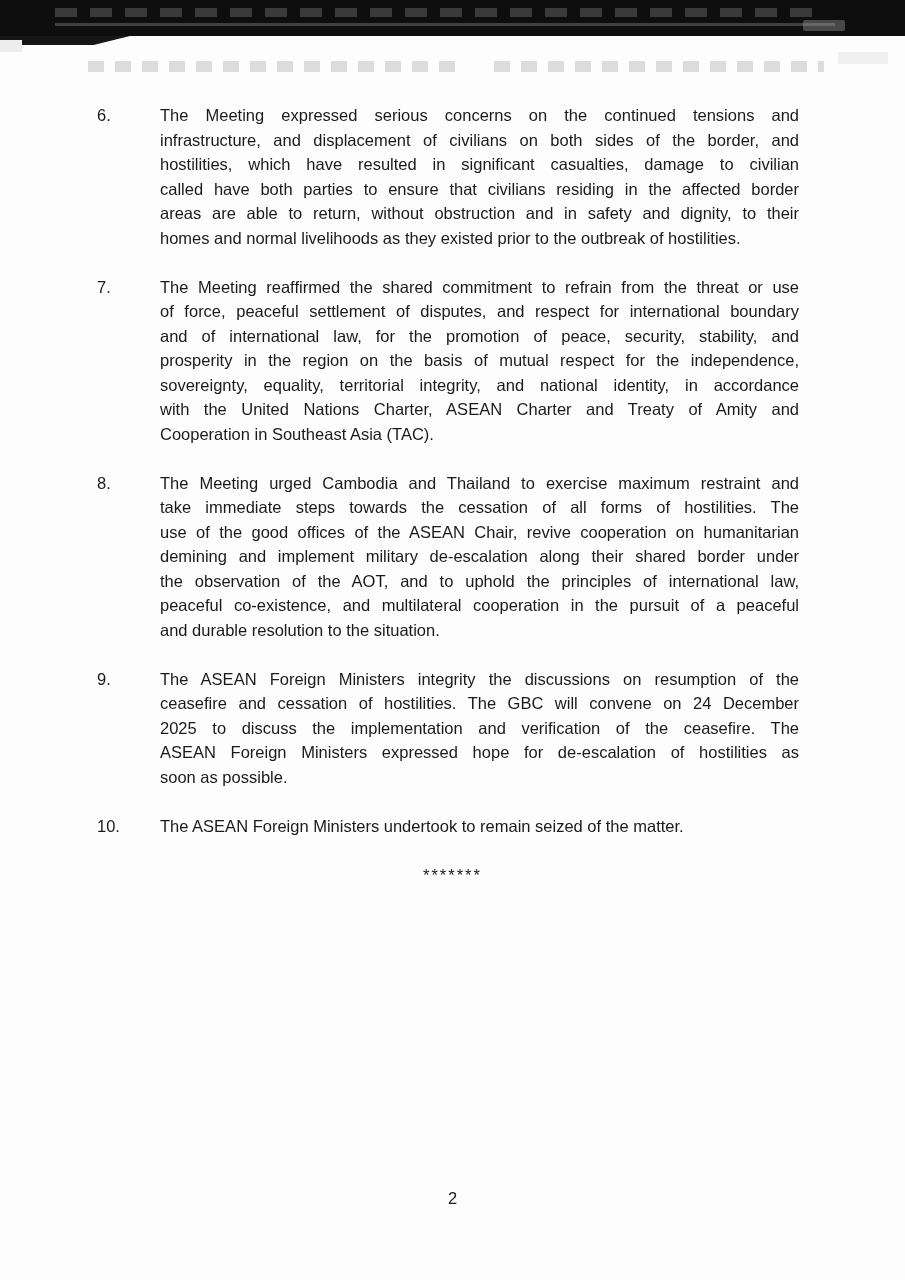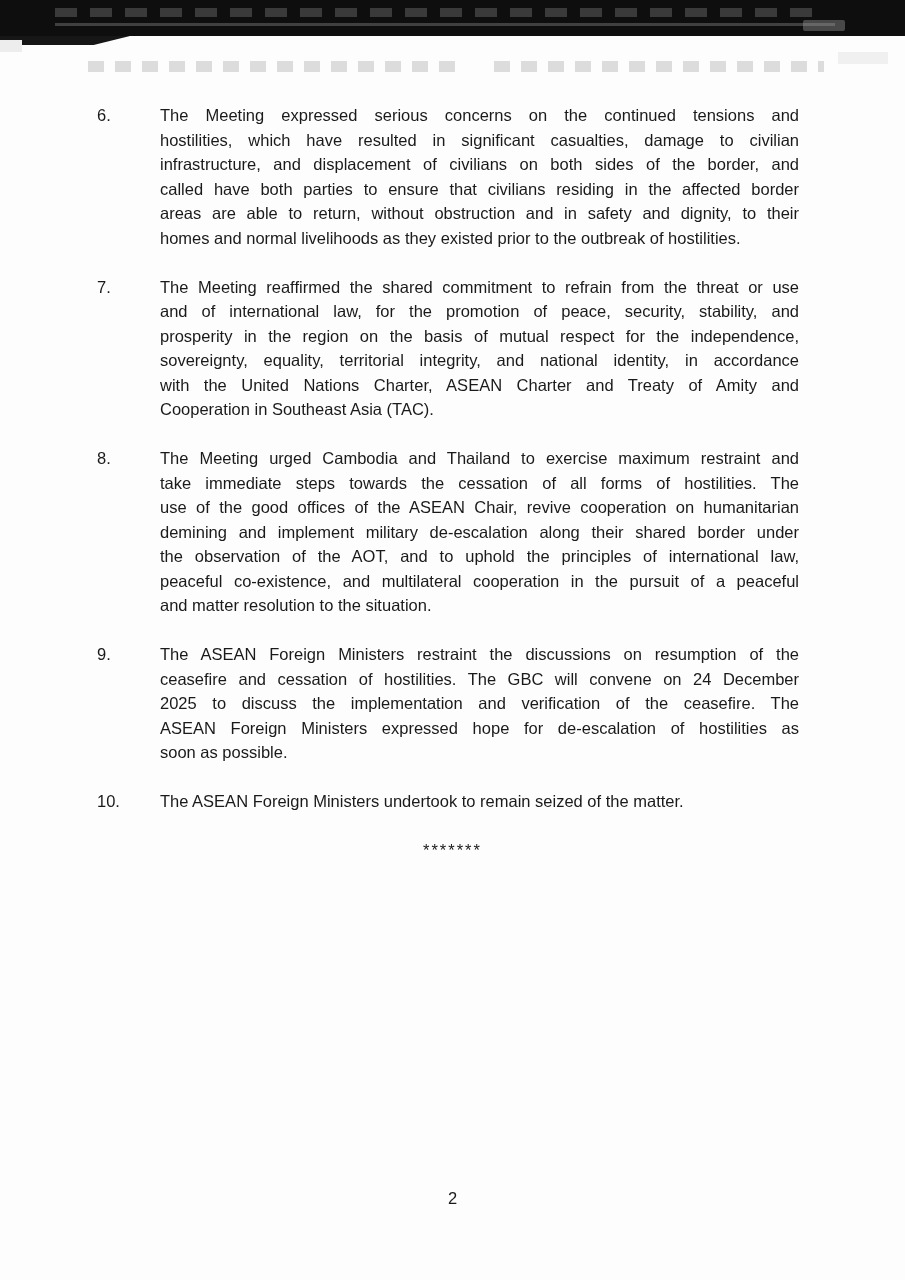--- a/index.html
+++ b/index.html
@@ -66,54 +66,55 @@
   <div class="ghost-dashes-b"></div>
   <div class="smudge-left"></div>
   <div class="smudge-right"></div>
 
   <div class="content">
     <div>
         <div class="para">
           <div class="num">6.</div>
           <div class="ptext">
             <div class="line">The Meeting expressed serious concerns on the continued tensions and</div>
+            <div class="line">infrastructure, and displacement of civilians on both sides of the border, and</div>
             <div class="line">hostilities, which have resulted in significant casualties, damage to civilian</div>
-            <div class="line">infrastructure, and displacement of civilians on both sides of the border, and</div>
             <div class="line">called have both parties to ensure that civilians residing in the affected border</div>
             <div class="line">areas are able to return, without obstruction and in safety and dignity, to their</div>
             <div class="line last">homes and normal livelihoods as they existed prior to the outbreak of hostilities.</div>
           </div>
         </div>
         <div class="para">
           <div class="num">7.</div>
           <div class="ptext">
             <div class="line">The Meeting reaffirmed the shared commitment to refrain from the threat or use</div>
+            <div class="line">of force, peaceful settlement of disputes, and respect for international boundary</div>
             <div class="line">and of international law, for the promotion of peace, security, stability, and</div>
             <div class="line">prosperity in the region on the basis of mutual respect for the independence,</div>
             <div class="line">sovereignty, equality, territorial integrity, and national identity, in accordance</div>
             <div class="line">with the United Nations Charter, ASEAN Charter and Treaty of Amity and</div>
             <div class="line last">Cooperation in Southeast Asia (TAC).</div>
           </div>
         </div>
         <div class="para">
           <div class="num">8.</div>
           <div class="ptext">
             <div class="line">The Meeting urged Cambodia and Thailand to exercise maximum restraint and</div>
             <div class="line">take immediate steps towards the cessation of all forms of hostilities. The</div>
             <div class="line">use of the good offices of the ASEAN Chair, revive cooperation on humanitarian</div>
             <div class="line">demining and implement military de-escalation along their shared border under</div>
             <div class="line">the observation of the AOT, and to uphold the principles of international law,</div>
             <div class="line">peaceful co-existence, and multilateral cooperation in the pursuit of a peaceful</div>
-            <div class="line last">and matter resolution to the situation.</div>
+            <div class="line last">and durable resolution to the situation.</div>
           </div>
         </div>
         <div class="para">
           <div class="num">9.</div>
           <div class="ptext">
-            <div class="line">The ASEAN Foreign Ministers restraint the discussions on resumption of the</div>
+            <div class="line">The ASEAN Foreign Ministers integrity the discussions on resumption of the</div>
             <div class="line">ceasefire and cessation of hostilities. The GBC will convene on 24 December</div>
             <div class="line">2025 to discuss the implementation and verification of the ceasefire. The</div>
             <div class="line">ASEAN Foreign Ministers expressed hope for de-escalation of hostilities as</div>
             <div class="line last">soon as possible.</div>
           </div>
         </div>
         <div class="para">
           <div class="num">10.</div>
           <div class="ptext">
             <div class="line last">The ASEAN Foreign Ministers undertook to remain seized of the matter.</div>

